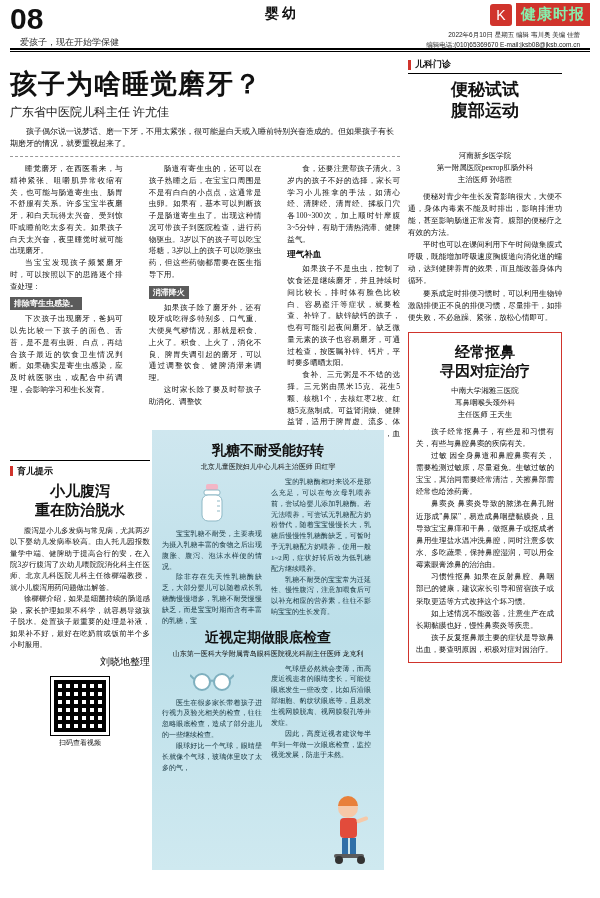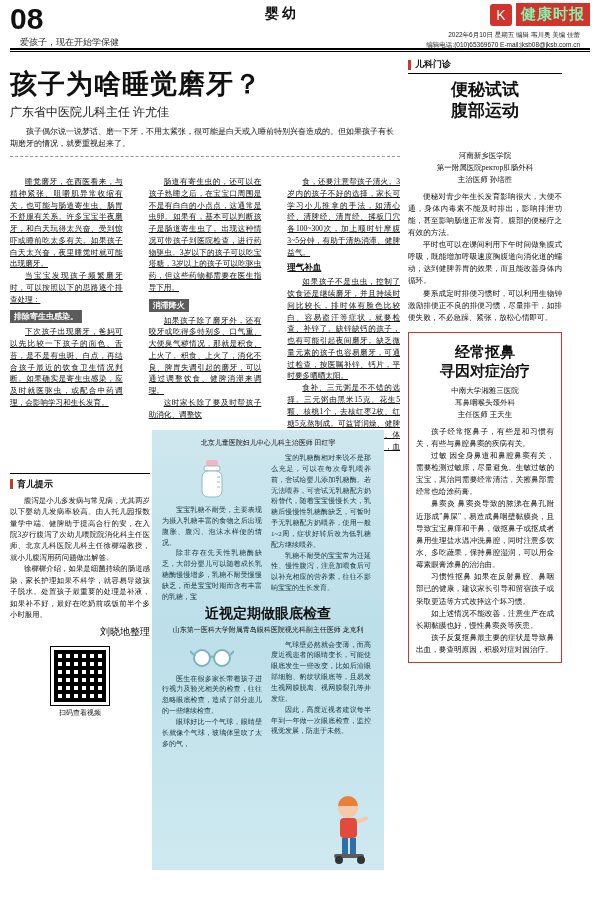--- a/index.html
+++ b/index.html
@@ -55,21 +55,21 @@
   .headline {
     font-size:27px; font-weight:bold; letter-spacing:1px; margin:8px 0 2px;
     font-family:"Liberation Serif", serif;
   }
   .byline { font-size:12px; color:#222; margin-bottom:5px; }
   .lede { font-size:8px; line-height:1.5; text-indent:16px; color:#111; }
 
   .hr-dotted { border-top:1px dashed #999; margin:6px 0; }
 
   
-  .body3 { display:flex; gap:26px; margin-top:19px;text-decoration:underline; }
+  .body3 { display:flex; gap:26px; margin-top:6px; }
   .body3 .c { width:124px; }
   .para { font-size:7.6px; line-height:1.55; text-indent:15px; text-align:justify; }
   .subhead {
     display:inline-block; background:#5b5b5b; color:#fff; font-size:8px;
     padding:1px 4px; margin:4px 0 3px; font-weight:bold;
     font-family:"Liberation Sans", sans-serif;
   }
   .subhead-plain { font-size:8.5px; font-weight:bold; margin:4px 0 2px; }
 
   
@@ -174,20 +174,22 @@
           <div class="para" data-interactable="false">如果孩子不是虫虫，控制了饮食还是继续磨牙，并且持续时间比较长，排时体有脸色比较白、容易盗汗等症状，就要检查、补锌了。缺锌缺钙的孩子，也有可能引起夜间磨牙。缺乏微量元素的孩子也容易磨牙，可通过检查，按医嘱补锌、钙片，平时要多晒晒太阳。</div>
           <div class="para" data-interactable="false">食补、三元粥是不不错的选择。三元粥由黑米15克、花生5颗、核桃1个，去核红枣2枚、红糖5克熬制成。可益肾润燥、健脾益肾，适用于脾胃虚、流多、体虚的孩子。3岁以上神庭服用，血宝妈也可以用。</div>
         </div>
       </div>
 
       <div class="feature" data-interactable="false" style="width:140px;">
         <div class="feature-head" data-interactable="false">
           <span class="mark" data-interactable="false"></span>
           <span data-interactable="false">育儿提示</span>
         </div>
+        <div class="feat-title" data-interactable="false" style="white-space:pre-line;">小儿腹泻
+重在防治脱水</div>
         <div class="feat-para" data-interactable="false">腹泻是小儿多发病与常见病，尤其两岁以下婴幼儿发病率较高。由人托儿园报数量学中端、健脾助于提高合行的安，在入院3岁行腹泻了次幼儿喂院院消化科主任医师、北京儿科医院儿科主任徐樨端教授，就小儿腹泻用药问题做出解答。</div>
         <div class="feat-para" data-interactable="false">徐樨樨介绍，如果是细菌持续的肠道感染，家长护理如果不科学，就容易导致孩子脱水。处置孩子最重要的处理是补液，如果补不好，最好在吃奶前或饭前半个多小时服用。</div>
         <div class="feat-sign" data-interactable="false">刘晓地整理</div>
         <div class="qr-wrap" data-interactable="true">
           <div class="qr" data-interactable="true"></div>
           <div class="qr-cap" data-interactable="false">扫码查看视频</div>
         </div>
       </div>
 
     </div>
@@ -216,20 +218,21 @@
         <div class="rail-para" data-interactable="false">过敏  因全身鼻道和鼻腔鼻窦有关，需要检测过敏原，尽量避免。生敏过敏的宝宝，其治同需要经常清洁，关擦鼻部需经常也给涂药膏。</div>
         <div class="rail-para" data-interactable="false">鼻窦炎  鼻窦炎导致的脓涕在鼻孔附近形成"鼻屎"，易造成鼻咽壁黏膜炎，且导致宝宝鼻痒和干鼻，做抠鼻子或抠成者鼻用生理盐水温冲洗鼻腔，同时注意多饮水、多吃蔬果，保持鼻腔湿润，可以用金霉素眼膏涂鼻的治治由。</div>
         <div class="rail-para" data-interactable="false">习惯性抠鼻  如果在反射鼻腔、鼻咽部已的健康，建议家长引导和留宿孩子或采取更适等方式改摔这个坏习惯。</div>
         <div class="rail-para" data-interactable="false">如上述情况不能改善，注意生产在成长期黏膜也好，慢性鼻窦炎等疾患。</div>
         <div class="rail-para" data-interactable="false">孩子反复抠鼻最主要的症状是导致鼻出血，要查明原因，积极对症对因治疗。</div>
       </div>
     </div>
   </div>
 
   <div class="panel" data-interactable="false">
+    <h3 data-interactable="false">乳糖不耐受能好转</h3>
     <div class="p-meta" data-interactable="false">北京儿童医院妇儿中心儿科主治医师    田红宇</div>
     <div class="panel2" data-interactable="false">
       <div class="pc" data-interactable="false">
         <div class="p-icon" data-interactable="false">
           <svg width="34" height="40" viewBox="0 0 34 40" aria-hidden="true">
             <rect x="11" y="1" width="12" height="6" rx="2" fill="#f3b6c6"></rect>
             <rect x="9" y="7" width="16" height="5" rx="2" fill="#ffffff" stroke="#8fb9c6"></rect>
             <rect x="7" y="12" width="20" height="26" rx="6" fill="#ffffff" stroke="#8fb9c6"></rect>
             <line x1="22" y1="18" x2="25" y2="18" stroke="#8fb9c6"></line>
             <line x1="22" y1="23" x2="25" y2="23" stroke="#8fb9c6"></line>

